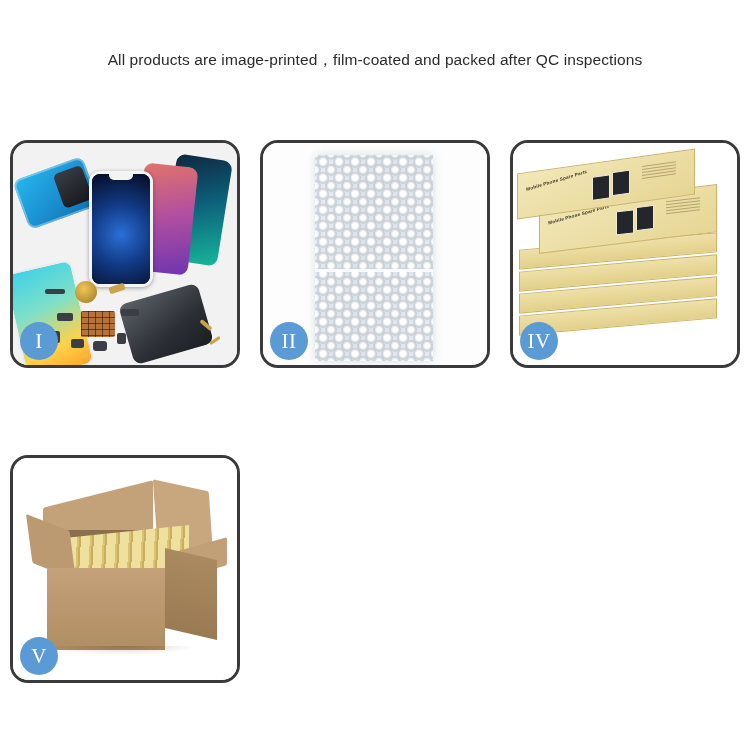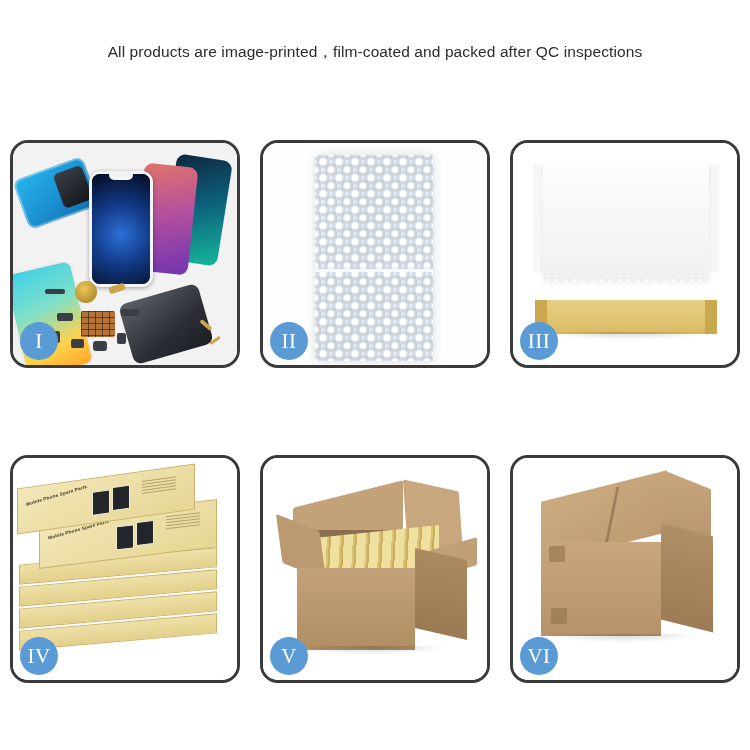--- a/index.html
+++ b/index.html
@@ -12,21 +12,21 @@
 
   
   .header{padding-top:30px;text-align:center;}
   .title{
     font-size:40px;font-weight:700;color:#1a1a1a;
     letter-spacing:2.0px;line-height:1.05;
     font-family:"Liberation Sans", sans-serif;
     white-space:nowrap;
   }
   .subtitle{
-    margin-top:12px;font-size:15.5px;color:#2b2b2b;
+    margin-top:20px;font-size:15.5px;color:#2b2b2b;
     letter-spacing:.1px;white-space:nowrap;
   }
 
   
   .grid{
     position:absolute;left:10px;top:140px;
     width:730px;
     display:grid;
     grid-template-columns:repeat(3,230px);
     grid-template-rows:228px 228px;
@@ -329,33 +329,20 @@
 
     <div class="panel">
       <div class="scene p2">
         <div class="bw-glow"></div>
         <div class="bw"></div>
         <div class="bw-seam"></div>
       </div>
       <div class="badge">II</div>
     </div>
 
-    <div class="panel">
-      <div class="scene p3">
-        <div class="m-lidL"></div>
-        <div class="m-lidR"></div>
-        <div class="m-lid"></div>
-        <div class="m-fill"></div>
-        <div class="m-body"></div>
-        <div class="m-bodyL"></div>
-        <div class="m-bodyR"></div>
-        <div class="m-shadow"></div>
-      </div>
-      <div class="badge">III</div>
-    </div>
 
     <div class="panel">
       <div class="scene p4">
         <div class="stack">
 
           <div class="sb" style="left:6px;top:164px;width:196px;height:18px;transform:skewY(-5deg);"></div>
           <div class="sb" style="left:6px;top:142px;width:196px;height:18px;transform:skewY(-5deg);"></div>
           <div class="sb" style="left:6px;top:120px;width:196px;height:18px;transform:skewY(-5deg);"></div>
           <div class="sb" style="left:6px;top:98px;width:196px;height:18px;transform:skewY(-5deg);"></div>
 
@@ -397,28 +384,15 @@
         <div class="c-goods"></div>
         <div class="c-frontflapL"></div>
         <div class="c-frontflapR"></div>
         <div class="c-front"></div>
         <div class="c-side"></div>
         <div class="c-shadow"></div>
       </div>
       <div class="badge">V</div>
     </div>
 
-    <div class="panel">
-      <div class="scene p6">
-        <div class="s-top"></div>
-        <div class="s-top2"></div>
-        <div class="s-seam"></div>
-        <div class="s-front"></div>
-        <div class="s-side"></div>
-        <div class="s-tab" style="left:36px;top:88px;width:16px;height:16px;"></div>
-        <div class="s-tab" style="left:38px;top:150px;width:16px;height:16px;"></div>
-        <div class="s-shadow"></div>
-      </div>
-      <div class="badge">VI</div>
-    </div>
 
   </div>
 </div>
 
 </body></html>

